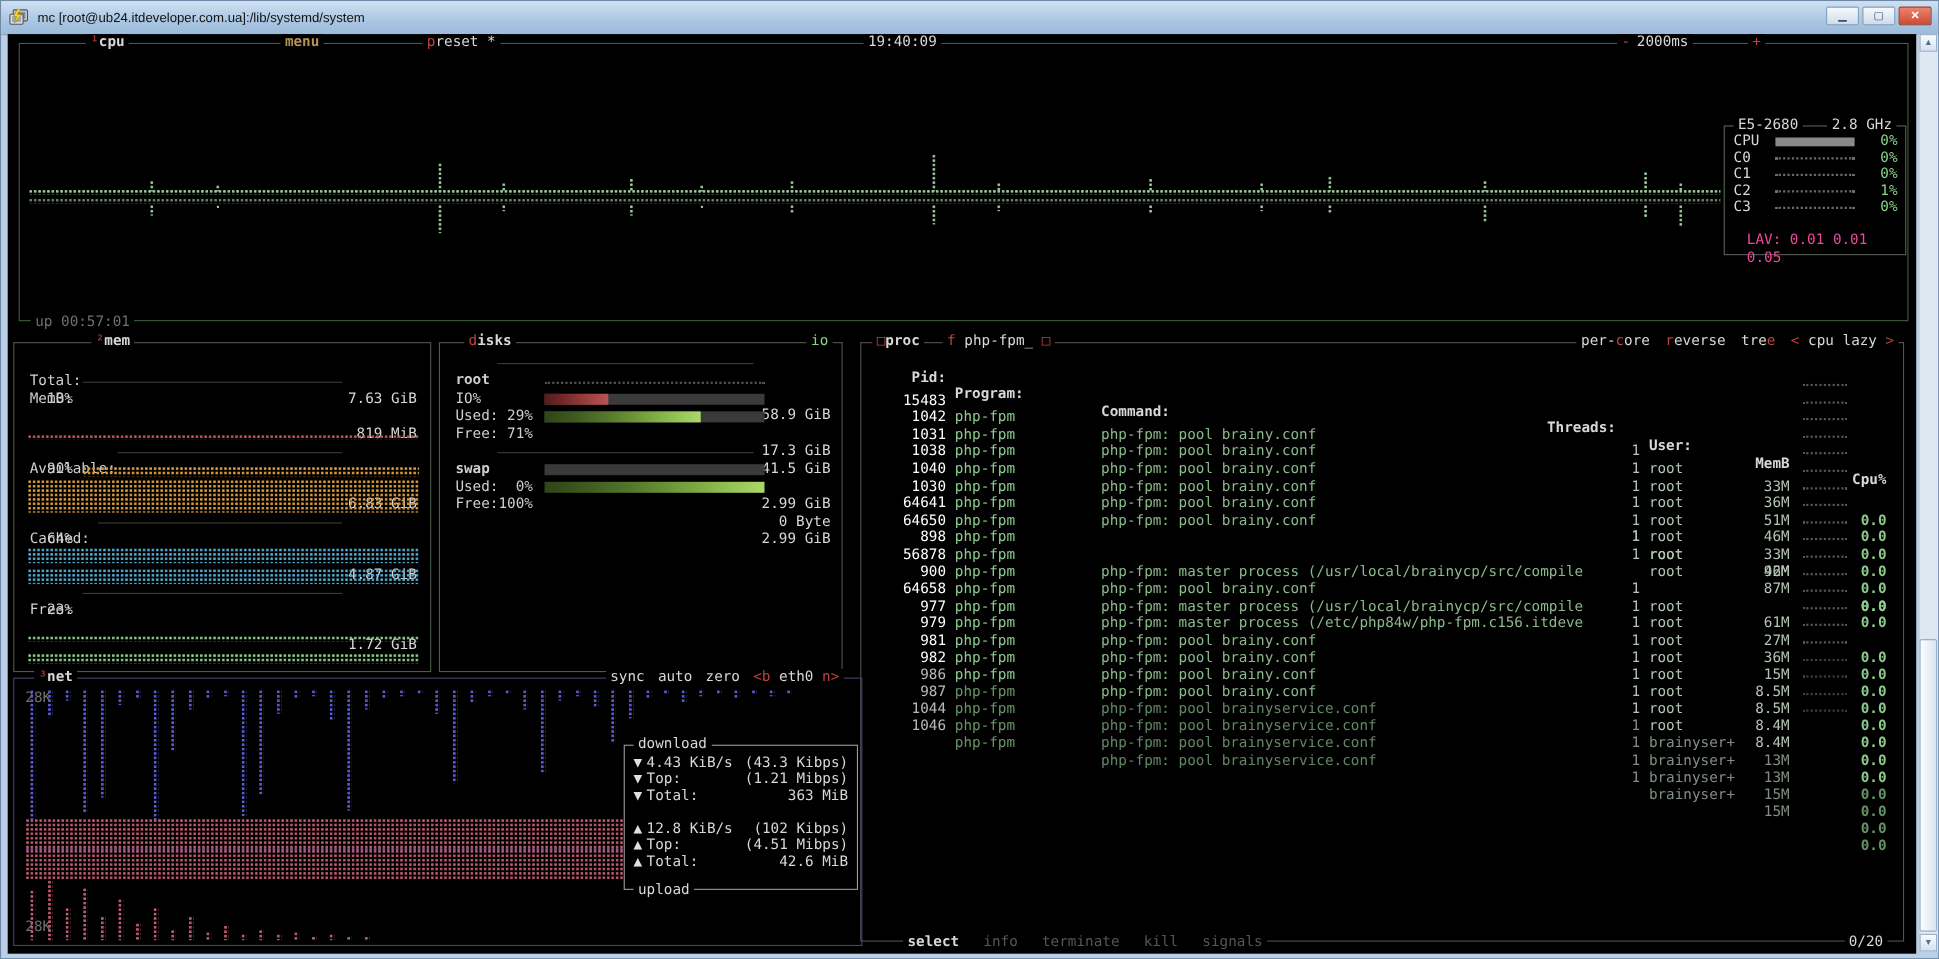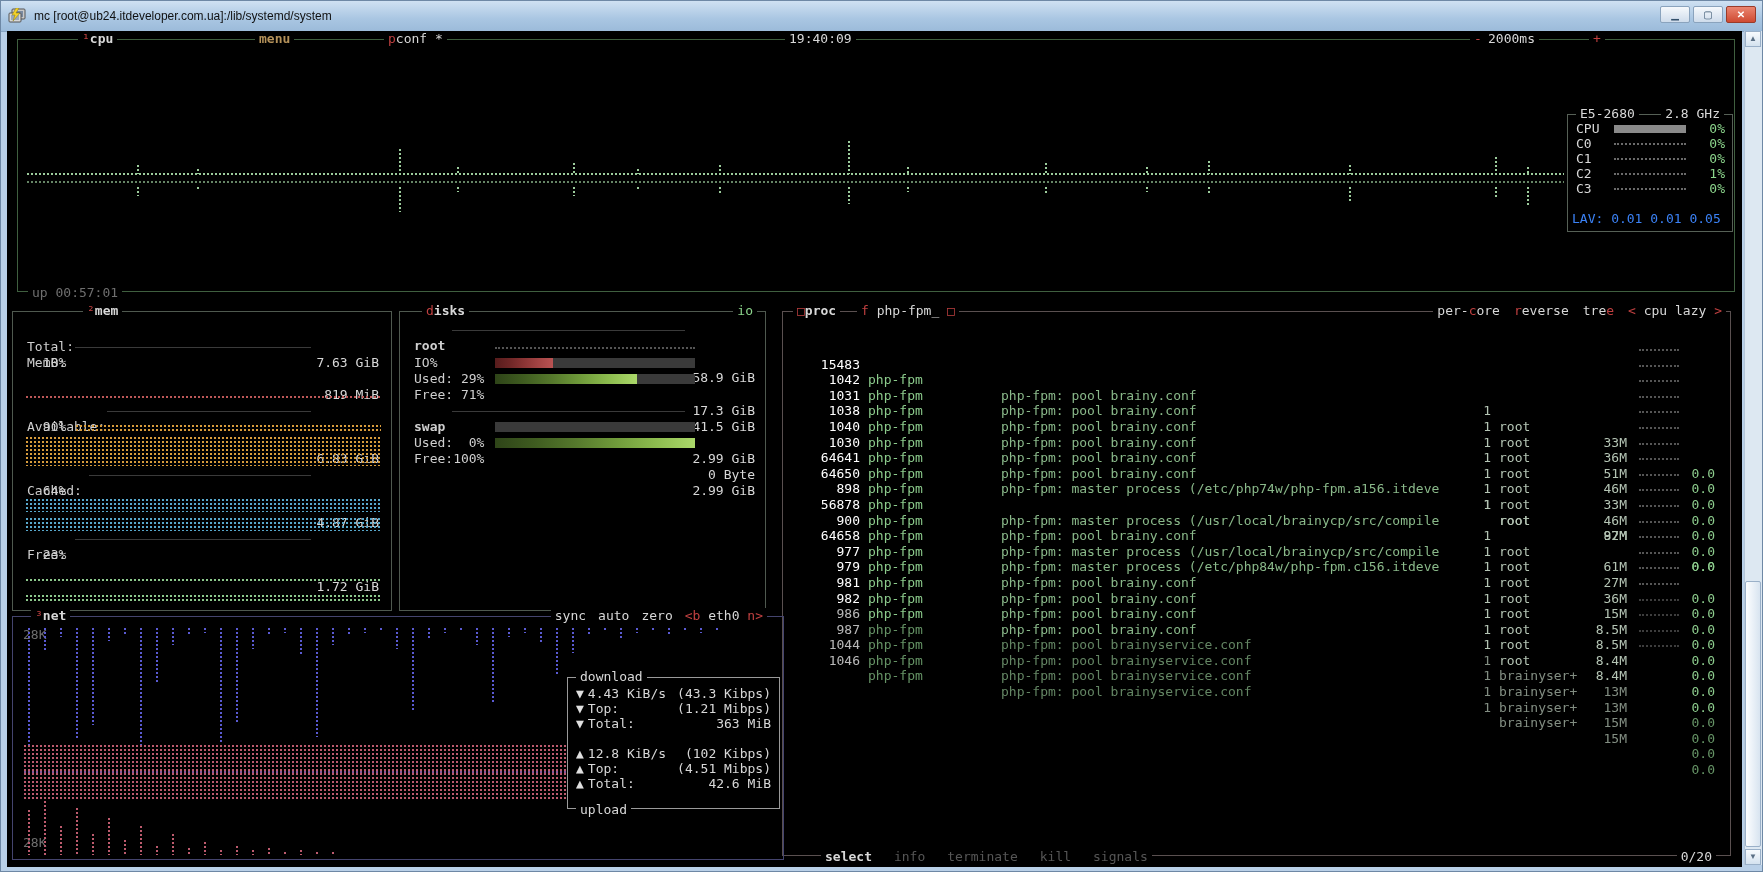--- a/index.html
+++ b/index.html
@@ -57,21 +57,21 @@
   .pr-head,.pr{position:relative;height:15.6px;line-height:15.6px;white-space:pre;}
   .pr-rows{position:absolute;left:0;right:0;top:29px;}
   .c{position:absolute;overflow:hidden;}
   .c-pid{left:14px;width:63px;text-align:right;color:#ffffff;}
   .c-prog{left:85px;width:125px;color:#8ccb8c;}
   .c-cmd{left:218px;width:455px;color:#8ab98a;}
   .c-thr{left:640px;width:68px;text-align:right;color:#b4c4b4;}
   .c-user{left:716px;width:115px;color:#b4c4b4;}
   .c-mem{left:775px;width:69px;text-align:right;color:#b4c4b4;}
   .c-spark{left:856px;width:40px;top:8px;border-bottom:2px dotted #555;}
-  .c-cpu{left:896px;width:36px;text-align:right;color:#8ccb8c;}
+  .c-cpu{left:896px;width:36px;text-align:right;color:#8ccb8c;font-weight:bold;}
   .pr.dim{opacity:.72;}
   .pr-head .h{color:#d8d8d8;font-weight:bold;}
   .h-thr{left:600px;width:86px;text-align:right;}
   
   .netbars-dl{position:absolute;left:14px;top:10px;right:8px;height:160px;display:flex;align-items:flex-start;gap:11px;overflow:hidden;}
   .netbars-ul{position:absolute;left:14px;top:183px;width:560px;height:55px;display:flex;align-items:flex-end;gap:11px;overflow:hidden;}
   .nbar{width:5px;background-size:4px 4px;background-image:radial-gradient(circle,var(--c) 1.2px,transparent 1.3px);}
   .nbar.dl{--c:#5a5ad2;} .nbar.ul{--c:#bd5b6e;}
   .ulband{position:absolute;left:10px;top:127px;width:548px;height:56px;
      background-image:radial-gradient(circle,#8a5a9a 1.1px,transparent 1.25px),radial-gradient(circle,#bd5b6e 1.1px,transparent 1.25px);
@@ -104,21 +104,21 @@
       <span class="wbtn max">▢</span>
       <span class="wbtn close">✕</span>
     </span>
   </div>
 
   <div class="term">
 
     <div class="box cpu">
       <span class="ttl" style="left:60px"><span class="red">¹</span><span class="white">cpu</span></span>
       <span class="ttl orange" style="left:237px">menu</span>
-      <span class="ttl" style="left:366px"><span class="red">p</span><span class="plain">conf *</span></span>
+      <span class="ttl" style="left:366px"><span class="red">p</span><span class="plain">reset *</span></span>
       <span class="ttl plain" style="left:767px">19:40:09</span>
       <span class="ttl red" style="left:1452px">-</span>
       <span class="ttl plain" style="left:1466px">2000ms</span>
       <span class="ttl red" style="left:1571px">+</span>
 
       <div class="cpugraph">
         <div class="baseline dots" style="top:32px"></div>
         <div class="baseline dots" style="top:40px;opacity:.65"></div>
       <div class="spike dots" style="left: 110px; bottom: 58px; height: 10px;"></div>
           <div class="spike dots" style="left: 110px; top: 46px; height: 10px;"></div>
@@ -177,21 +177,21 @@
               <span class="pdots"></span>
               <span class="pval">1%</span>
             </div>
             <div class="prow" style="top: 66px;">
               <span style="position:absolute;left:8px;color:#d8d8d8">C3</span>
               <span class="pdots"></span>
               <span class="pval">0%</span>
             </div>
           </div>
         <div class="prow" style="top:96px">
-          <span style="position:absolute;left:4px;color:#3b82f6">LAV: 0.01 0.01 0.05</span>
+          <span style="position:absolute;left:20px;color:#ec4899">LAV: 0.01 0.01 0.05</span>
         </div>
       </div>
 
       <span class="btm dimtxt" style="left:10px">up 00:57:01</span>
     </div>
 
     <div class="box mem">
       <span class="ttl" style="left:70px"><span class="red">²</span><span class="white">mem</span></span>
 
       <div class="row" style="top:11px">
@@ -278,20 +278,29 @@
     <div class="box proc">
       <span class="ttl" style="left:10px"><span class="red">□</span><span class="white">proc</span></span>
       <span class="ttl" style="left:74px"><span class="red">f</span><span class="plain"> </span><span class="plain">php-fpm_</span><span class="plain"> </span><span class="red">□</span></span>
       <span class="proclabels">
         <span><span class="plain">per-</span><span class="red">c</span><span class="plain">ore</span></span>
         <span><span class="red">r</span><span class="plain">everse</span></span>
         <span><span class="plain">tre</span><span class="red">e</span></span>
         <span><span class="red">&lt;</span><span class="plain"> </span><span class="plain">cpu lazy</span><span class="plain"> </span><span class="red">&gt;</span></span>
       </span>
 
+      <div class="pr-head" style="position:absolute;left:0;right:0;top:8px">
+        <span class="c c-pid h">Pid:</span>
+        <span class="c c-prog h">Program:</span>
+        <span class="c c-cmd h">Command:</span>
+        <span class="c h-thr h" style="position:absolute">Threads:</span>
+        <span class="c c-user h">User:</span>
+        <span class="c c-mem h">MemB</span>
+        <span class="c c-cpu h" style="color:#d8d8d8">Cpu%</span>
+      </div>
 
       <div class="pr-rows">
 
       <div class="pr">
             <span class="c c-pid">15483</span>
             <span class="c c-prog">php-fpm</span>
             <span class="c c-cmd">php-fpm: pool brainy.conf</span>
             <span class="c c-thr">1</span>
             <span class="c c-user">root</span>
             <span class="c c-mem">33M</span>
@@ -344,21 +353,20 @@
             <span class="c c-cmd">php-fpm: pool brainy.conf</span>
             <span class="c c-thr">1</span>
             <span class="c c-user">root</span>
             <span class="c c-mem">46M</span>
             <span class="c c-spark"></span>
             <span class="c c-cpu">0.0</span>
           </div>
           <div class="pr">
             <span class="c c-pid">64641</span>
             <span class="c c-prog">php-fpm</span>
-            <span class="c c-cmd">php-fpm: master process (/etc/php74w/php-fpm.a156.itdeve</span>
             <span class="c c-thr">1</span>
             <span class="c c-user">root</span>
             <span class="c c-mem">92M</span>
             <span class="c c-spark"></span>
             <span class="c c-cpu">0.0</span>
           </div>
           <div class="pr">
             <span class="c c-pid">64650</span>
             <span class="c c-prog">php-fpm</span>
             <span class="c c-thr">1</span>

